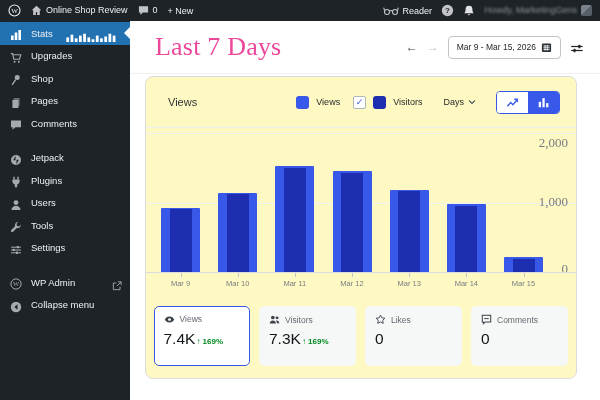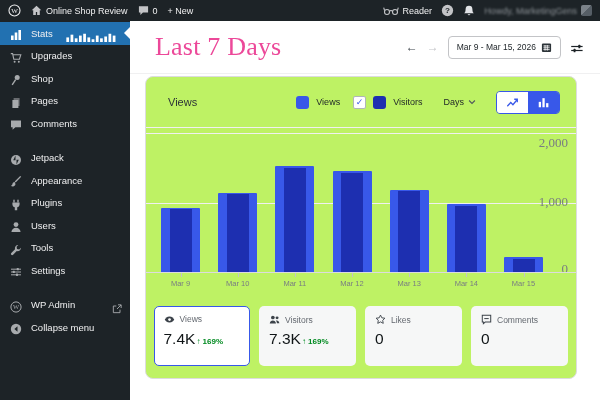--- a/index.html
+++ b/index.html
@@ -6,21 +6,21 @@
   html,body { width:600px; height:400px; overflow:hidden; background:#fff;
     font-family:"Liberation Sans", sans-serif; }
   .stage { position:relative; width:600px; height:400px; }
 
   
   .topbar { position:absolute; left:0; top:0; width:600px; height:21px;
     background:#1d2327; display:flex; align-items:center; padding:0 8px;
     color:#f0f0f1; font-size:9px; }
   .tb-left { display:flex; align-items:center; gap:10px; }
   .tb-right { margin-left:auto; display:flex; align-items:center; gap:9px; }
-  .tb-item { display:flex; align-items:center; gap:4px; cursor:pointer; }
+  .tb-item { display:flex; align-items:flex-start; gap:4px; cursor:pointer; }
   .tb-icon { width:11px; height:11px; display:inline-flex; color:#c3c4c7; }
   .tb-icon svg { width:100%; height:100%; }
   .tb-logo { width:13px; height:13px; color:#f0f0f1; }
   .tb-logo svg { width:100%; height:100%; }
   .reader-icon { width:16px; height:10px; }
   .bell-wrap { position:relative; width:12px; height:12px; color:#e2e4e7; }
   .bell-wrap svg { width:100%; height:100%; }
   .howdy { color:#9ea3a8; filter:blur(1px); opacity:.85; }
   .avatar { width:11px; height:11px; border-radius:2px; background:#687078;
     background-image:linear-gradient(135deg,#7b8289 50%,#565e66 50%); }
@@ -58,21 +58,21 @@
     padding:0 8px; border:1px solid #c3c4c7; border-radius:4px; background:#fff;
     font-size:8.5px; color:#1d2327; cursor:pointer; white-space:nowrap; }
   .cal-icon { width:11px; height:11px; color:#2c3338; }
   .cal-icon svg { width:100%; height:100%; }
   .filter-btn { width:14px; height:13px; color:#1d2327; cursor:pointer; }
   .filter-btn svg { width:100%; height:100%; }
   .hdr-divider { height:1px; background:#f0f0f1; }
 
   
   .card { position:absolute; left:15px; top:55px; width:432px; height:303px;
-    border:1px solid #dcdcde; border-radius:8px; background:#bef264; }
+    border:1px solid #dcdcde; border-radius:8px; background:#fef9c3; }
   .card-header { height:50px; display:flex; align-items:center;
     padding:0 16px 0 22px; }
   .ch-title { font-size:11px; color:#2c3338; font-weight:500; }
   .legend { margin-left:auto; display:flex; align-items:center; gap:7px;
     font-size:9px; color:#1d2327; }
   .swatch { width:13px; height:13px; border-radius:3px; }
   .checkbox { width:13px; height:13px; border:1px solid #b0b5b9; border-radius:2px;
     background:#fff; display:flex; align-items:center; justify-content:center;
     color:#3858e9; font-size:9px; cursor:pointer; margin-left:6px; }
   .days { display:flex; align-items:center; gap:3px; margin-left:14px;
@@ -229,27 +229,20 @@
       <div class="sb-item">
         <span class="sb-icon"><svg viewBox="0 0 12 12" fill="currentColor">
             <circle cx="6" cy="6" r="5"></circle>
             <path d="M5.5 1.6v4.6H3.2z" fill="#1d2327"></path>
             <path d="M6.5 10.4V5.8h2.3z" fill="#1d2327"></path>
           </svg></span>
         <span class="sb-label">Jetpack</span>
       </div>
       <div class="sb-item">
         <span class="sb-icon"><svg viewBox="0 0 12 12" fill="currentColor">
-            <path d="M11.2.8L5.7 6.5l-1-1L10.2 0z"></path>
-            <path d="M4.9 6.1c-1.3-.1-2.3.7-2.5 1.9-.2 1-.7 1.5-1.6 1.7 1 1 3 1.1 4-.1.8-.8.9-2 .1-2.8z"></path>
-          </svg></span>
-        <span class="sb-label">Appearance</span>
-      </div>
-      <div class="sb-item">
-        <span class="sb-icon"><svg viewBox="0 0 12 12" fill="currentColor">
             <rect x="3.3" y=".7" width="1.4" height="2.8"></rect>
             <rect x="7.3" y=".7" width="1.4" height="2.8"></rect>
             <path d="M2.4 3.4h7.2v1.8c0 1.5-.9 2.7-2.4 3.1v3H4.8v-3C3.3 7.9 2.4 6.7 2.4 5.2z"></path>
           </svg></span>
         <span class="sb-label">Plugins</span>
       </div>
       <div class="sb-item">
         <span class="sb-icon"><svg viewBox="0 0 12 12" fill="currentColor">
             <circle cx="6" cy="3.6" r="2.4"></circle>
             <path d="M1.4 11c.3-2.7 2.1-4.3 4.6-4.3s4.3 1.6 4.6 4.3z"></path>

